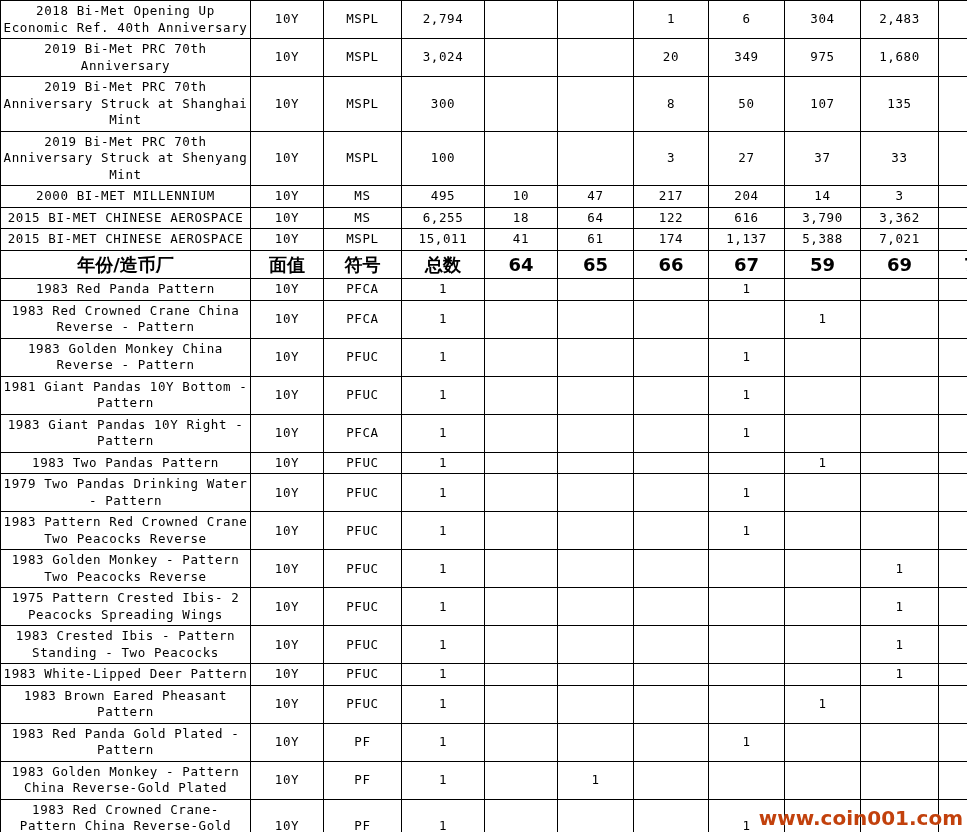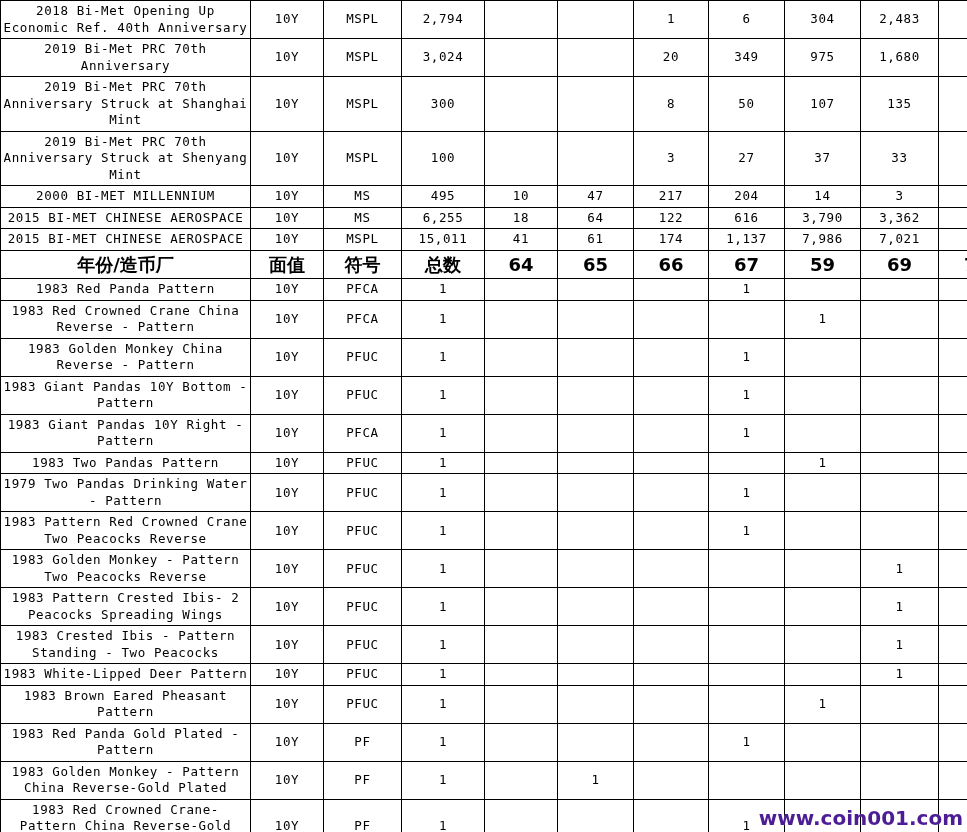--- a/index.html
+++ b/index.html
@@ -50,21 +50,21 @@
     letter-spacing: 0px;
     font-size: 18px;
   }
   .watermark {
     position: absolute;
     right: 4px;
     bottom: 2px;
     font-family: "DejaVu Sans", sans-serif;
     font-size: 20px;
     font-weight: bold;
-    color: #4c1d95;
+    color: #c2410c;
     letter-spacing: 0px;
     pointer-events: none;
     text-shadow: 0 0 1px rgba(255,255,255,0.6);
   }
 </style>
 </head>
 <body>
 
 <table class="coin-table">
   <tbody>
@@ -149,21 +149,21 @@
       </tr>
       <tr>
         <td class="c-name">2015 BI-MET CHINESE AEROSPACE</td>
         <td class="c-denom">10Y</td>
         <td class="c-sym">MSPL</td>
         <td class="c-total">15,011</td>
         <td class="c-g1">41</td>
         <td class="c-g2">61</td>
         <td class="c-g3">174</td>
         <td class="c-g4">1,137</td>
-        <td class="c-g5">7,986</td>
+        <td class="c-g5">5,388</td>
         <td class="c-g6">7,021</td>
         <td class="c-g7"></td>
       </tr>
       <tr class="header-row">
         <td class="c-name">年份/造币厂</td>
         <td class="c-denom">面值</td>
         <td class="c-sym">符号</td>
         <td class="c-total">总数</td>
         <td class="c-g1">64</td>
         <td class="c-g2">65</td>
@@ -206,21 +206,21 @@
         <td class="c-total">1</td>
         <td class="c-g1"></td>
         <td class="c-g2"></td>
         <td class="c-g3"></td>
         <td class="c-g4">1</td>
         <td class="c-g5"></td>
         <td class="c-g6"></td>
         <td class="c-g7"></td>
       </tr>
       <tr>
-        <td class="c-name">1983 Giant Pandas 10Y Bottom - Pattern</td>
+        <td class="c-name">1981 Giant Pandas 10Y Bottom - Pattern</td>
         <td class="c-denom">10Y</td>
         <td class="c-sym">PFUC</td>
         <td class="c-total">1</td>
         <td class="c-g1"></td>
         <td class="c-g2"></td>
         <td class="c-g3"></td>
         <td class="c-g4">1</td>
         <td class="c-g5"></td>
         <td class="c-g6"></td>
         <td class="c-g7"></td>
@@ -284,21 +284,21 @@
         <td class="c-total">1</td>
         <td class="c-g1"></td>
         <td class="c-g2"></td>
         <td class="c-g3"></td>
         <td class="c-g4"></td>
         <td class="c-g5"></td>
         <td class="c-g6">1</td>
         <td class="c-g7"></td>
       </tr>
       <tr>
-        <td class="c-name">1983 Pattern Crested Ibis- 2 Peacocks Spreading Wings</td>
+        <td class="c-name">1975 Pattern Crested Ibis- 2 Peacocks Spreading Wings</td>
         <td class="c-denom">10Y</td>
         <td class="c-sym">PFUC</td>
         <td class="c-total">1</td>
         <td class="c-g1"></td>
         <td class="c-g2"></td>
         <td class="c-g3"></td>
         <td class="c-g4"></td>
         <td class="c-g5"></td>
         <td class="c-g6">1</td>
         <td class="c-g7"></td>

